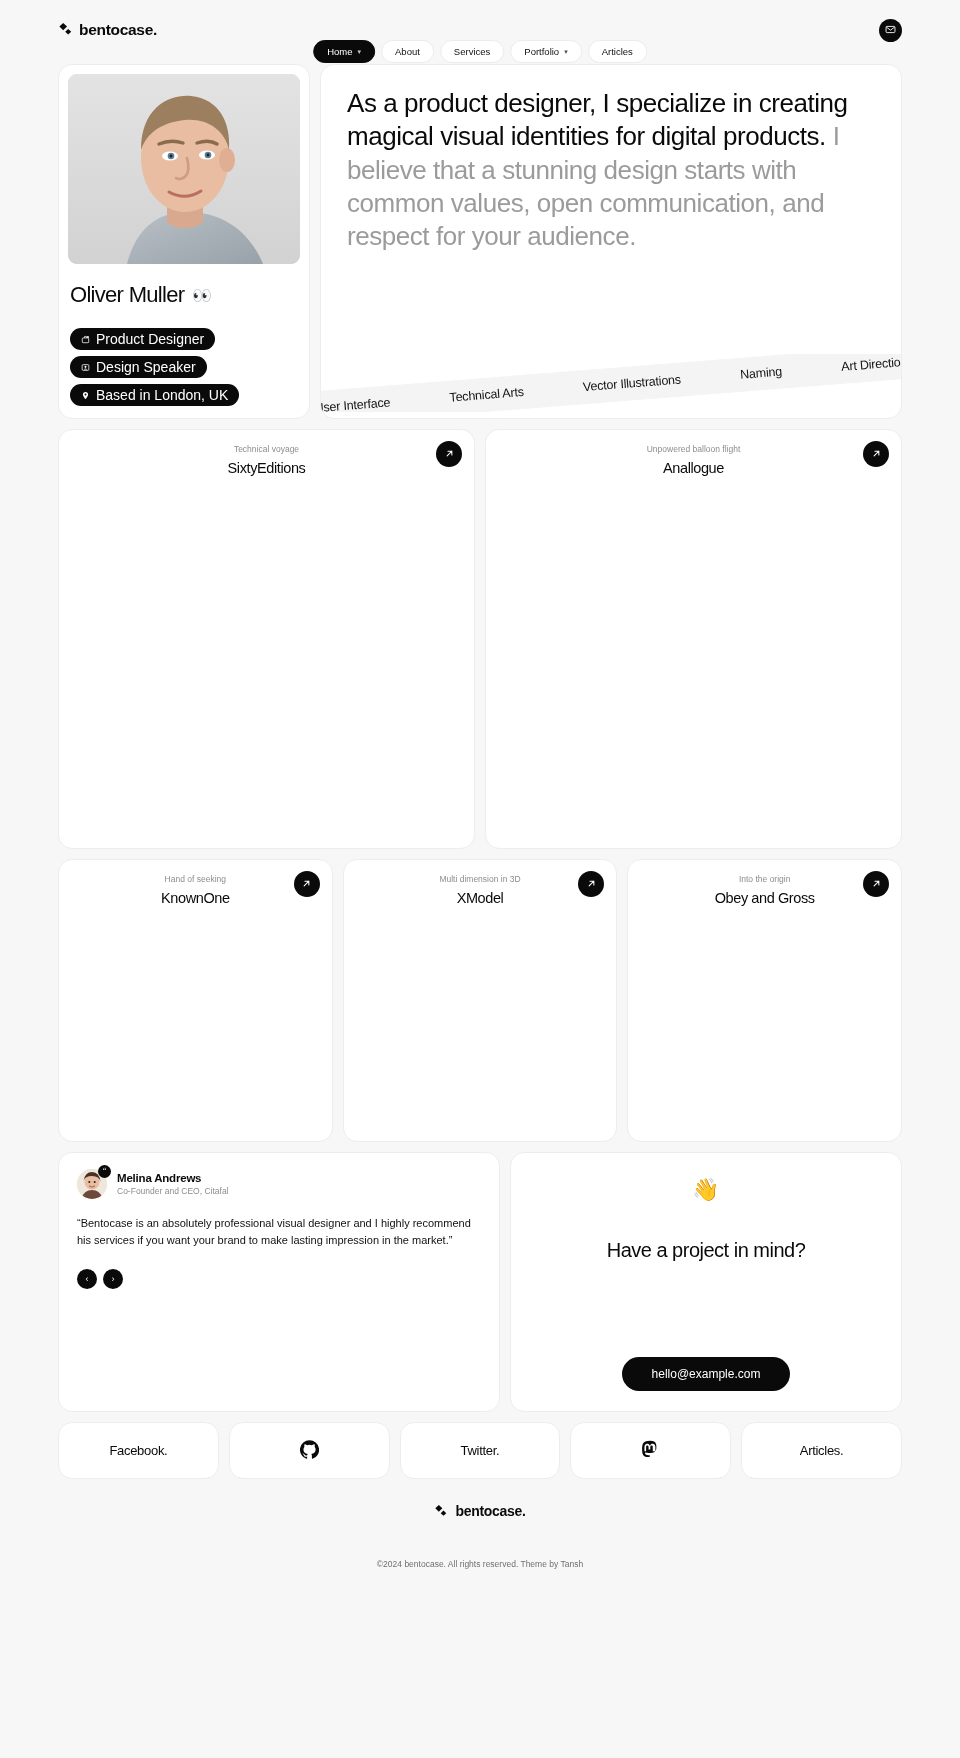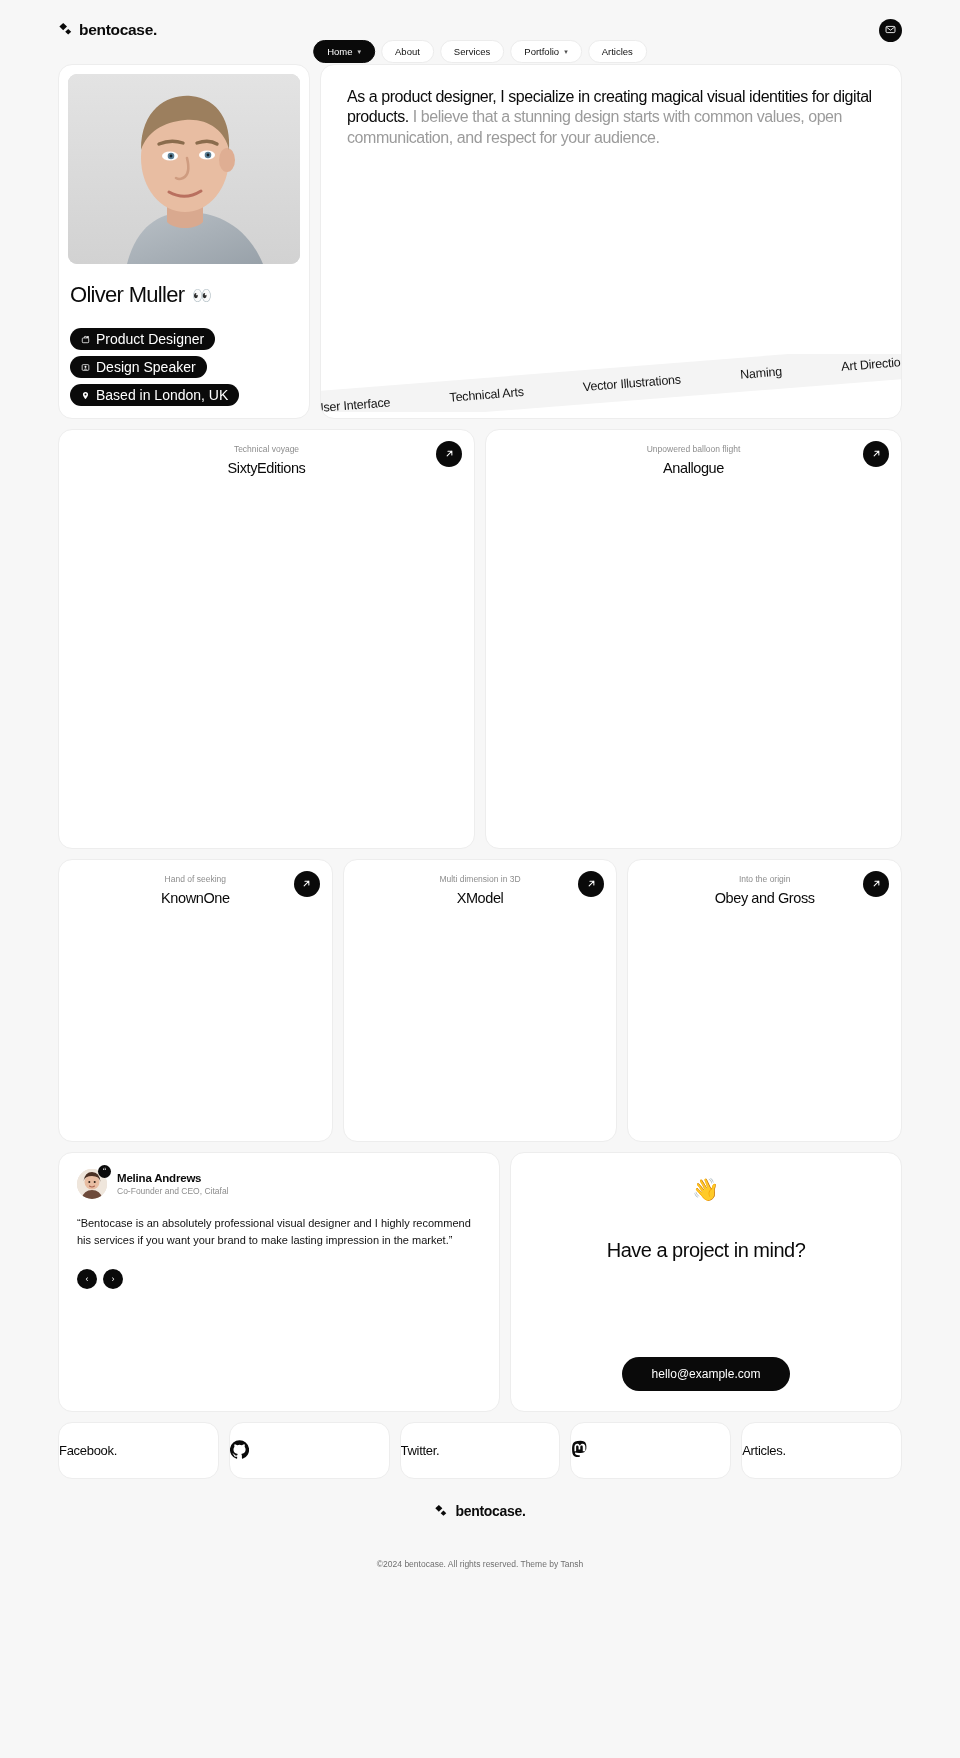--- a/index.html
+++ b/index.html
@@ -110,21 +110,21 @@
     font-weight: 500;
     display: inline-flex;
     align-items: center;
     gap: 6px;
   }
   .badge svg { display: block; }
 
   
   .intro { flex: 1; padding: 22px 26px 0; position: relative; }
   .intro-text {
-    font-size: 16px;
+    font-size: 26px;
     line-height: 1.28;
     font-weight: 500;
     letter-spacing: -0.45px;
     color: #9b9b9b;
   }
   .intro-text b { color: #0a0a0a; font-weight: 500; }
 
   .marquee-wrap {
     position: absolute;
     left: -14px;
@@ -242,21 +242,21 @@
     font-weight: 500;
     display: flex; align-items: center; justify-content: center;
     cursor: pointer;
   }
 
   
   .social-row { display: flex; gap: 10px; }
   .social {
     flex: 1;
     height: 57px;
-    display: flex; align-items: center; 
+    display: flex; align-items: center; justify-content: center;
     font-size: 13px; font-weight: 500; letter-spacing: -0.3px;
     cursor: pointer;
   }
 
   
   .footer {
     padding: 24px 0 26px;
     display: flex; flex-direction: column; align-items: center; gap: 8px;
   }
   .footer .logo-text { font-size: 14px; }

